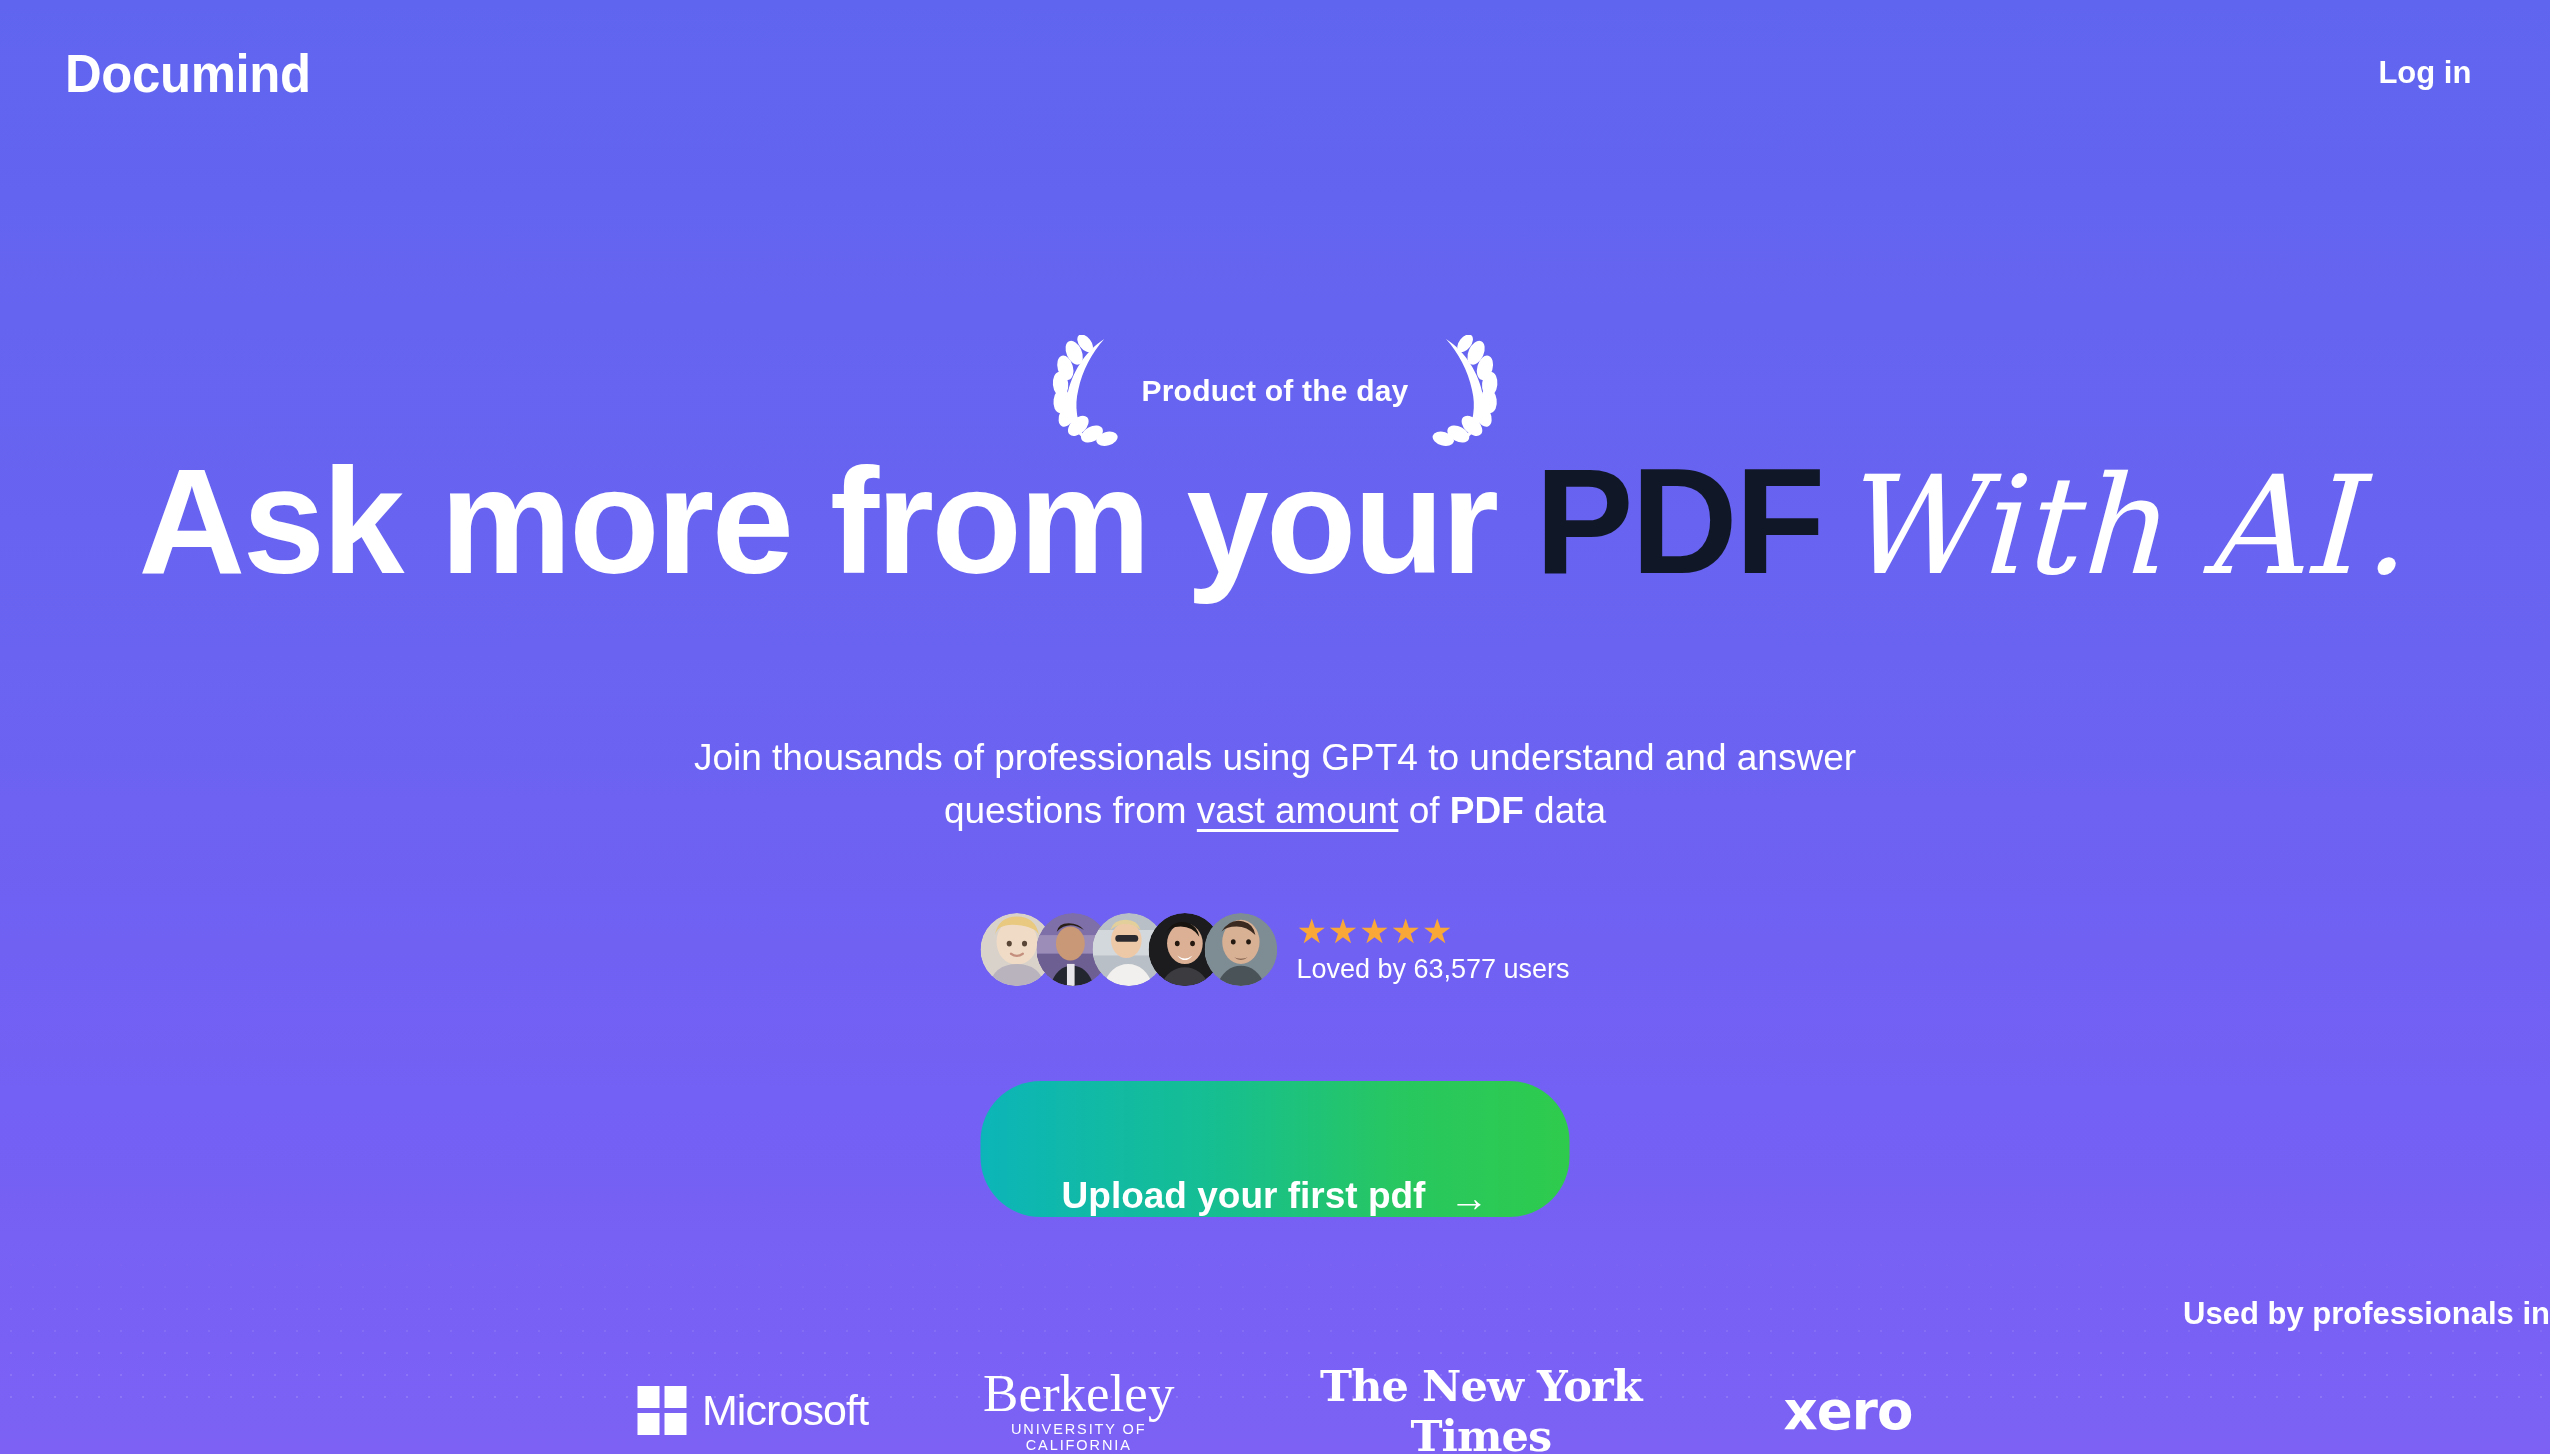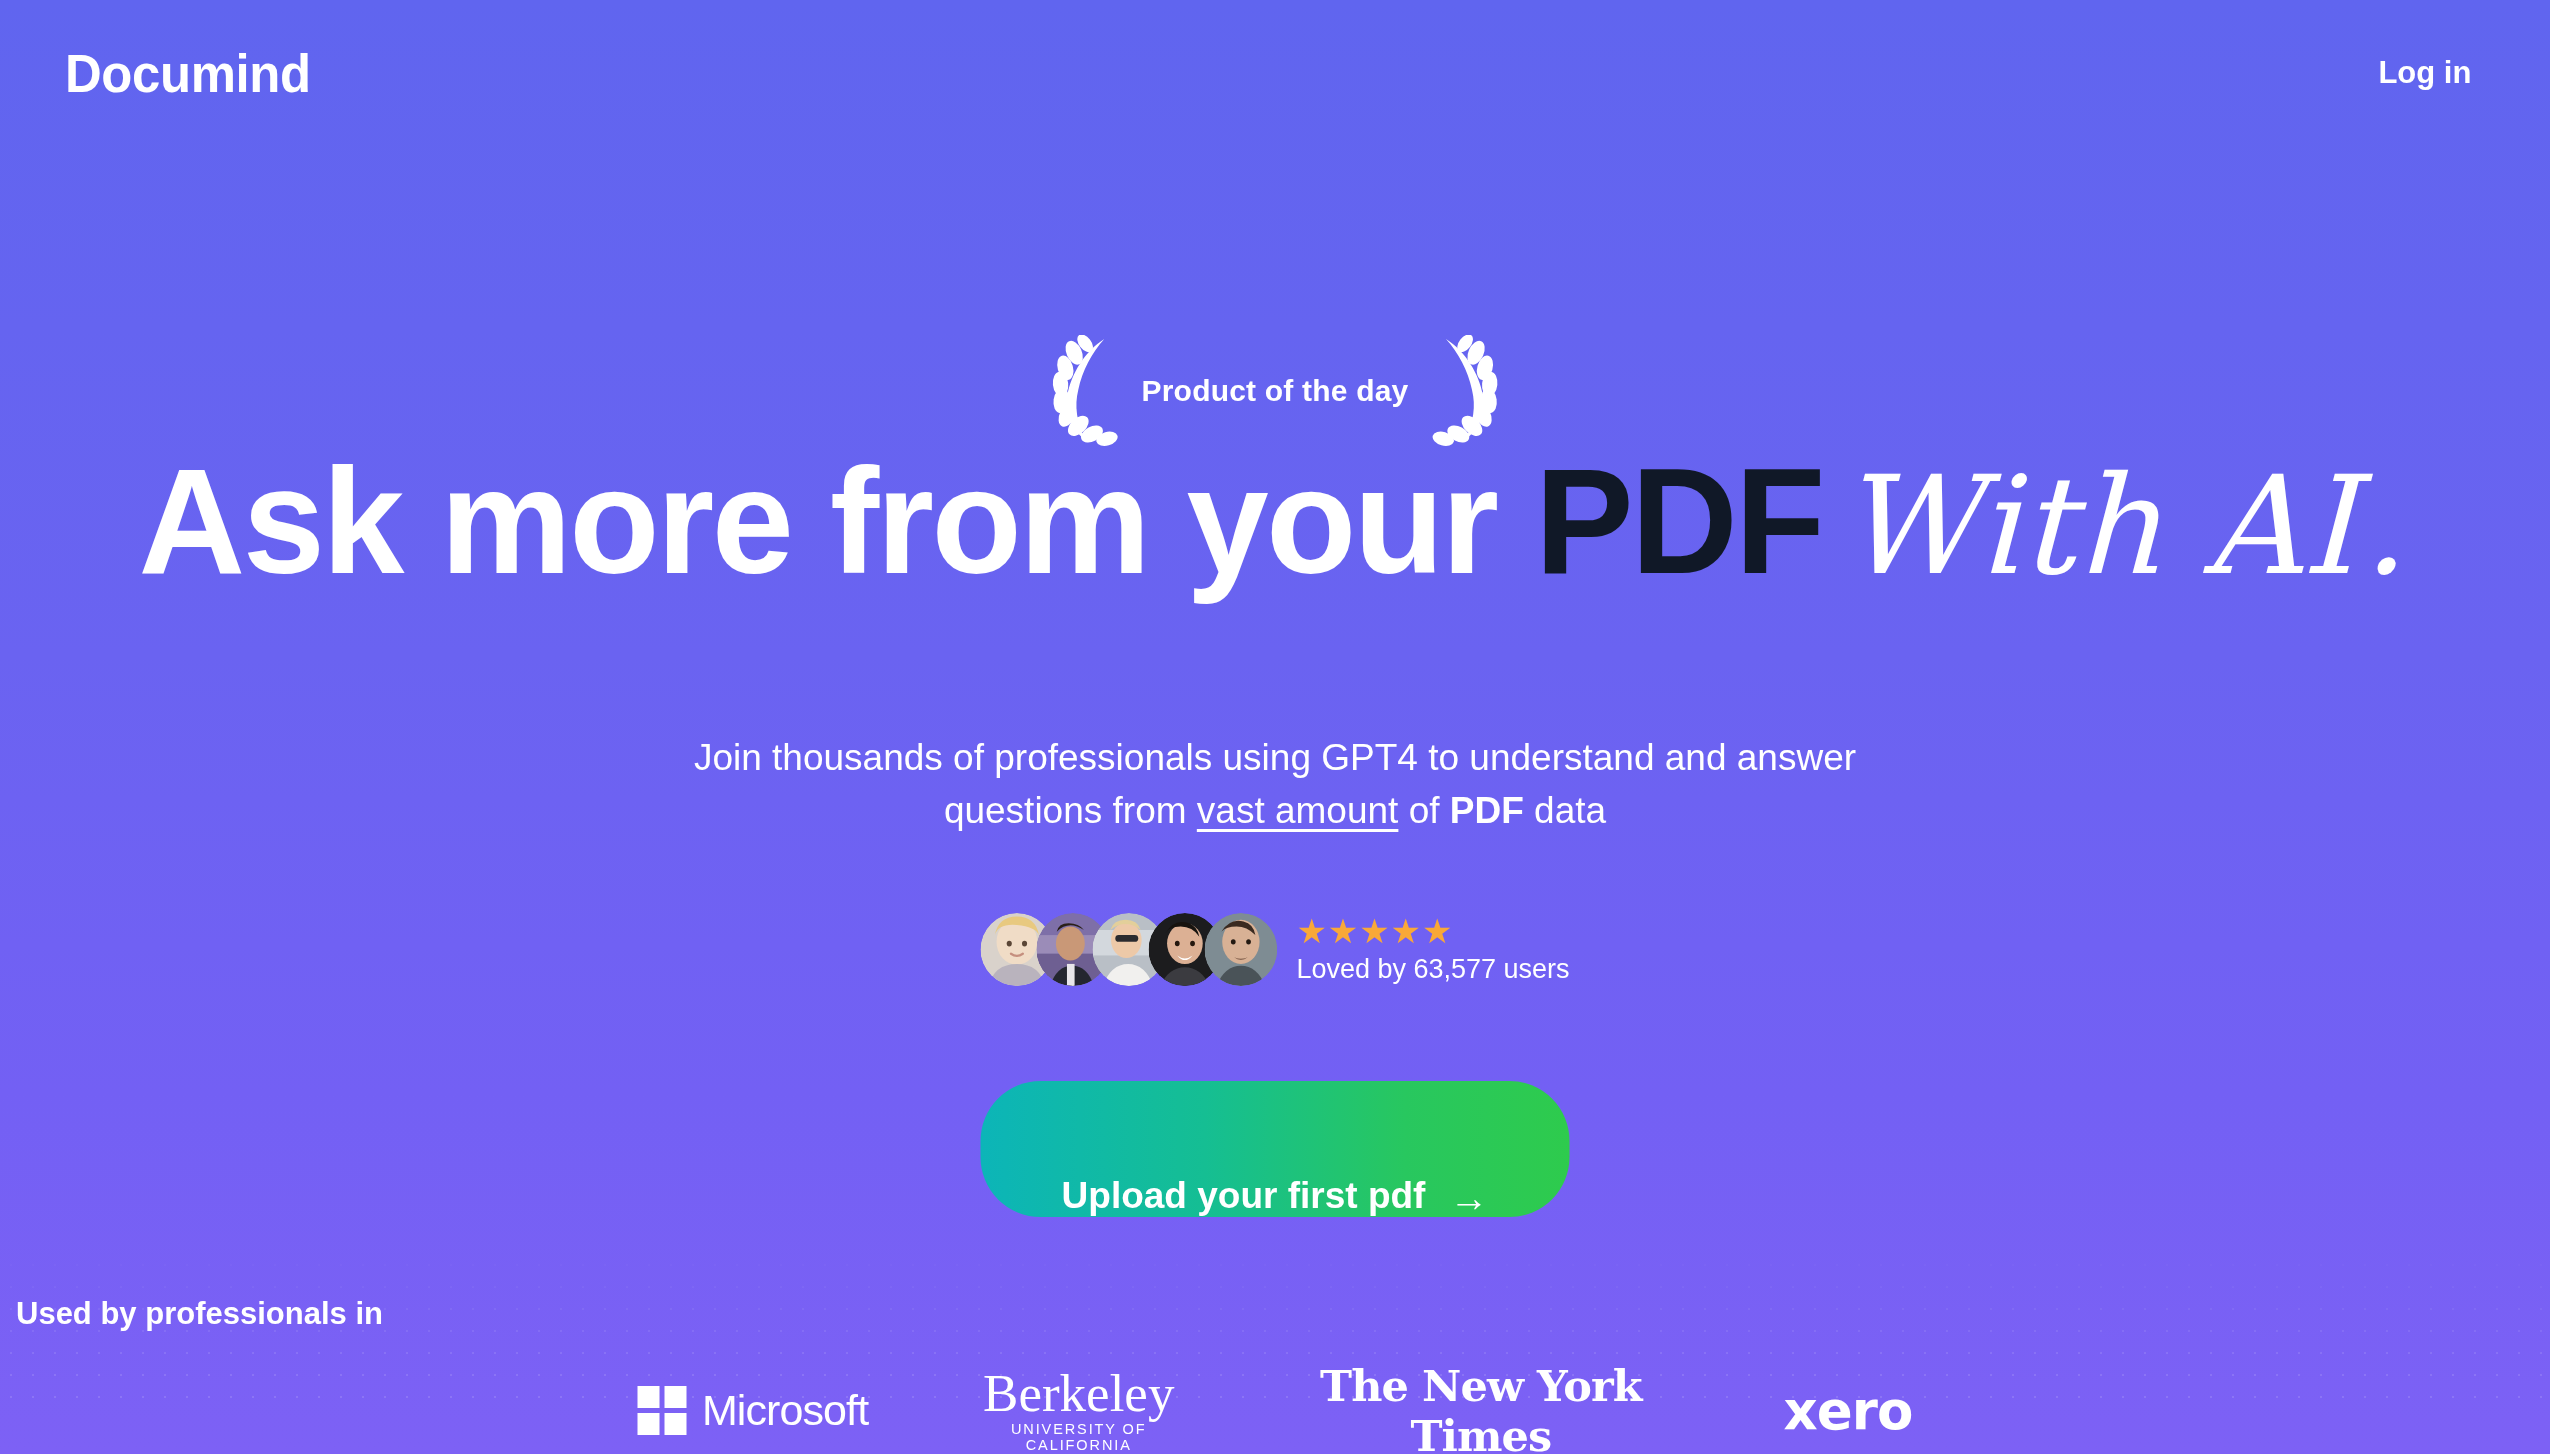--- a/index.html
+++ b/index.html
@@ -109,21 +109,21 @@
     color:#fff; border:none; cursor:pointer;
     font-size:37px; font-weight:700;
     border-radius:60px;
     width:589px; height:136px;
     font-family:"Liberation Sans", sans-serif;
   }
   .cta-arrow{ font-size:39px; font-weight:400; line-height:1; }
 
   
   .used{
-    position:absolute; top:1296px; left:0; width:2550px; text-align:left;
+    position:absolute; top:1296px; left:0; width:2550px; text-align:right;
     color:#fff; font-size:31px; font-weight:700;padding-left:16px;
   }
   .logos{
     position:absolute; top:1372px; left:50%; transform:translateX(-50%);
     display:flex; align-items:center; justify-content:space-between; gap:111px;
     height:77px;
   }
   .logo-item{ display:flex; align-items:center; color:#fff; }
 
   .ms-grid{ display:grid; grid-template-columns:22px 22px; grid-template-rows:22px 22px; gap:5.1px; margin-right:15.3px; }

